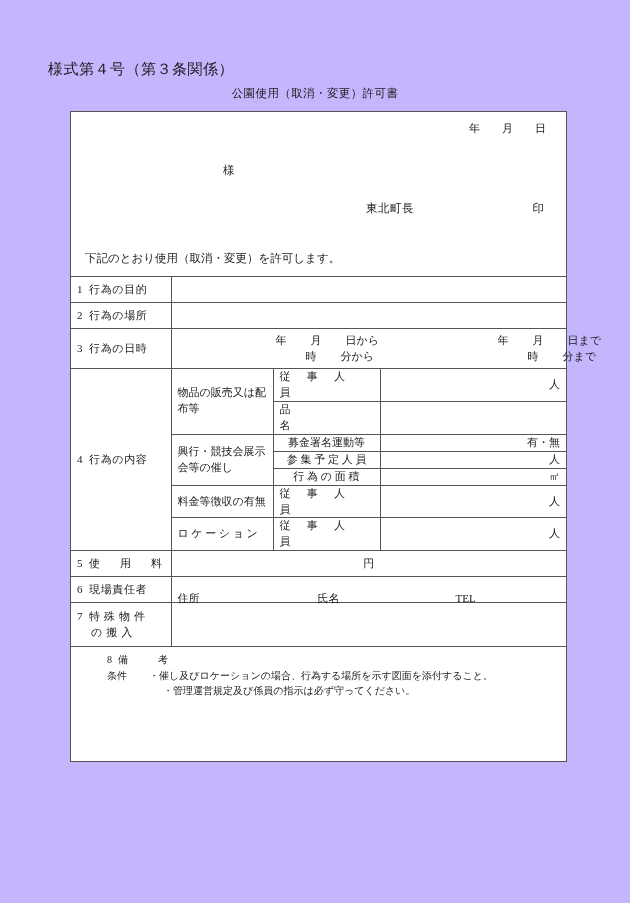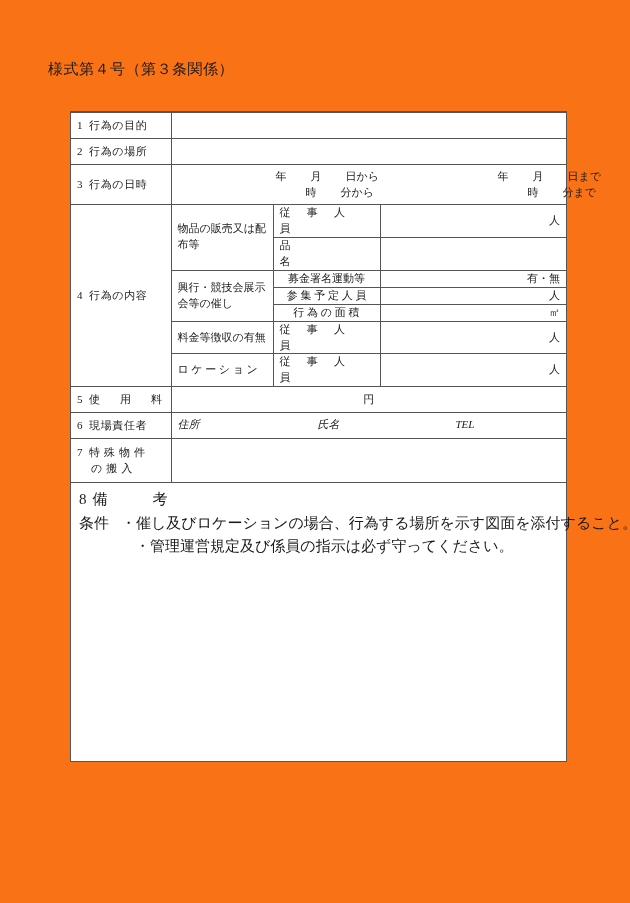--- a/index.html
+++ b/index.html
@@ -14,21 +14,21 @@
     font-family: "Liberation Serif", "DejaVu Serif", serif;
     color: #1a1a1a;
     overflow: hidden;
   }
 
   .page {
     position: absolute;
     left: 0; top: 0;
     width: 630px;
     height: 903px;
-    background: #f97316;
+    background: #c4b5fd;
   }
 
   
   .form-no {
     position: absolute;
     left: 48px;
     top: 60px;
     font-size: 15px;
     letter-spacing: 0.5px;
     white-space: nowrap;
@@ -159,52 +159,64 @@
   }
 
   .center { text-align: center; }
 
   
   .resp {
     position: relative;
     height: 17px;
     font-size: 11px;
   }
-  .resp span { position: absolute; white-space: nowrap; top: 0; font-style: italic; }
+  .resp span { position: absolute; white-space: nowrap; top: 10px; }
   .resp .r-addr { left: 0px; }
   .resp .r-name { left: 140px; }
   .resp .r-tel  { left: 278px; }
 
   
   .notes {
     position: relative;
     padding: 5px 0 0 8px;
-    font-size: 15px;
+    font-size: 10px;
     line-height: 1.55;
     height: 90px;
     box-sizing: border-box;
+    margin-left: 28px;
   }
   .notes .n-title { white-space: nowrap; }
   .notes .n-row { white-space: nowrap; }
   .notes .n-row .cond { display: inline-block; width: 42px; }
   .notes .n-row.indent .cond { width: 42px; }
 
   
   .fee { text-align: center; padding-right: 175px; }
 </style>
 </head>
 <body>
 
 <div class="page">
 
   <div class="form-no">様式第４号（第３条関係）</div>
 
+  <div class="doc-title">公園使用（取消・変更）許可書</div>
 
   <div class="frame">
 
+    <div class="header-block">
+      <div class="hdr-date"><span>年</span><span class="sp"></span><span>月</span><span class="sp"></span><span>日</span></div>
+
+      <div class="hdr-addressee">様</div>
+
+      <div class="hdr-issuer">東北町長</div>
+      <div class="hdr-seal">印</div>
+
+      <div class="hdr-statement">下記のとおり使用（取消・変更）を許可します。</div>
+    </div>
 
     <table class="grid">
       <colgroup>
         <col style="width:100px">
         <col style="width:102px">
         <col style="width:107px">
         <col style="width:186px">
       </colgroup>
       <tbody>
 

